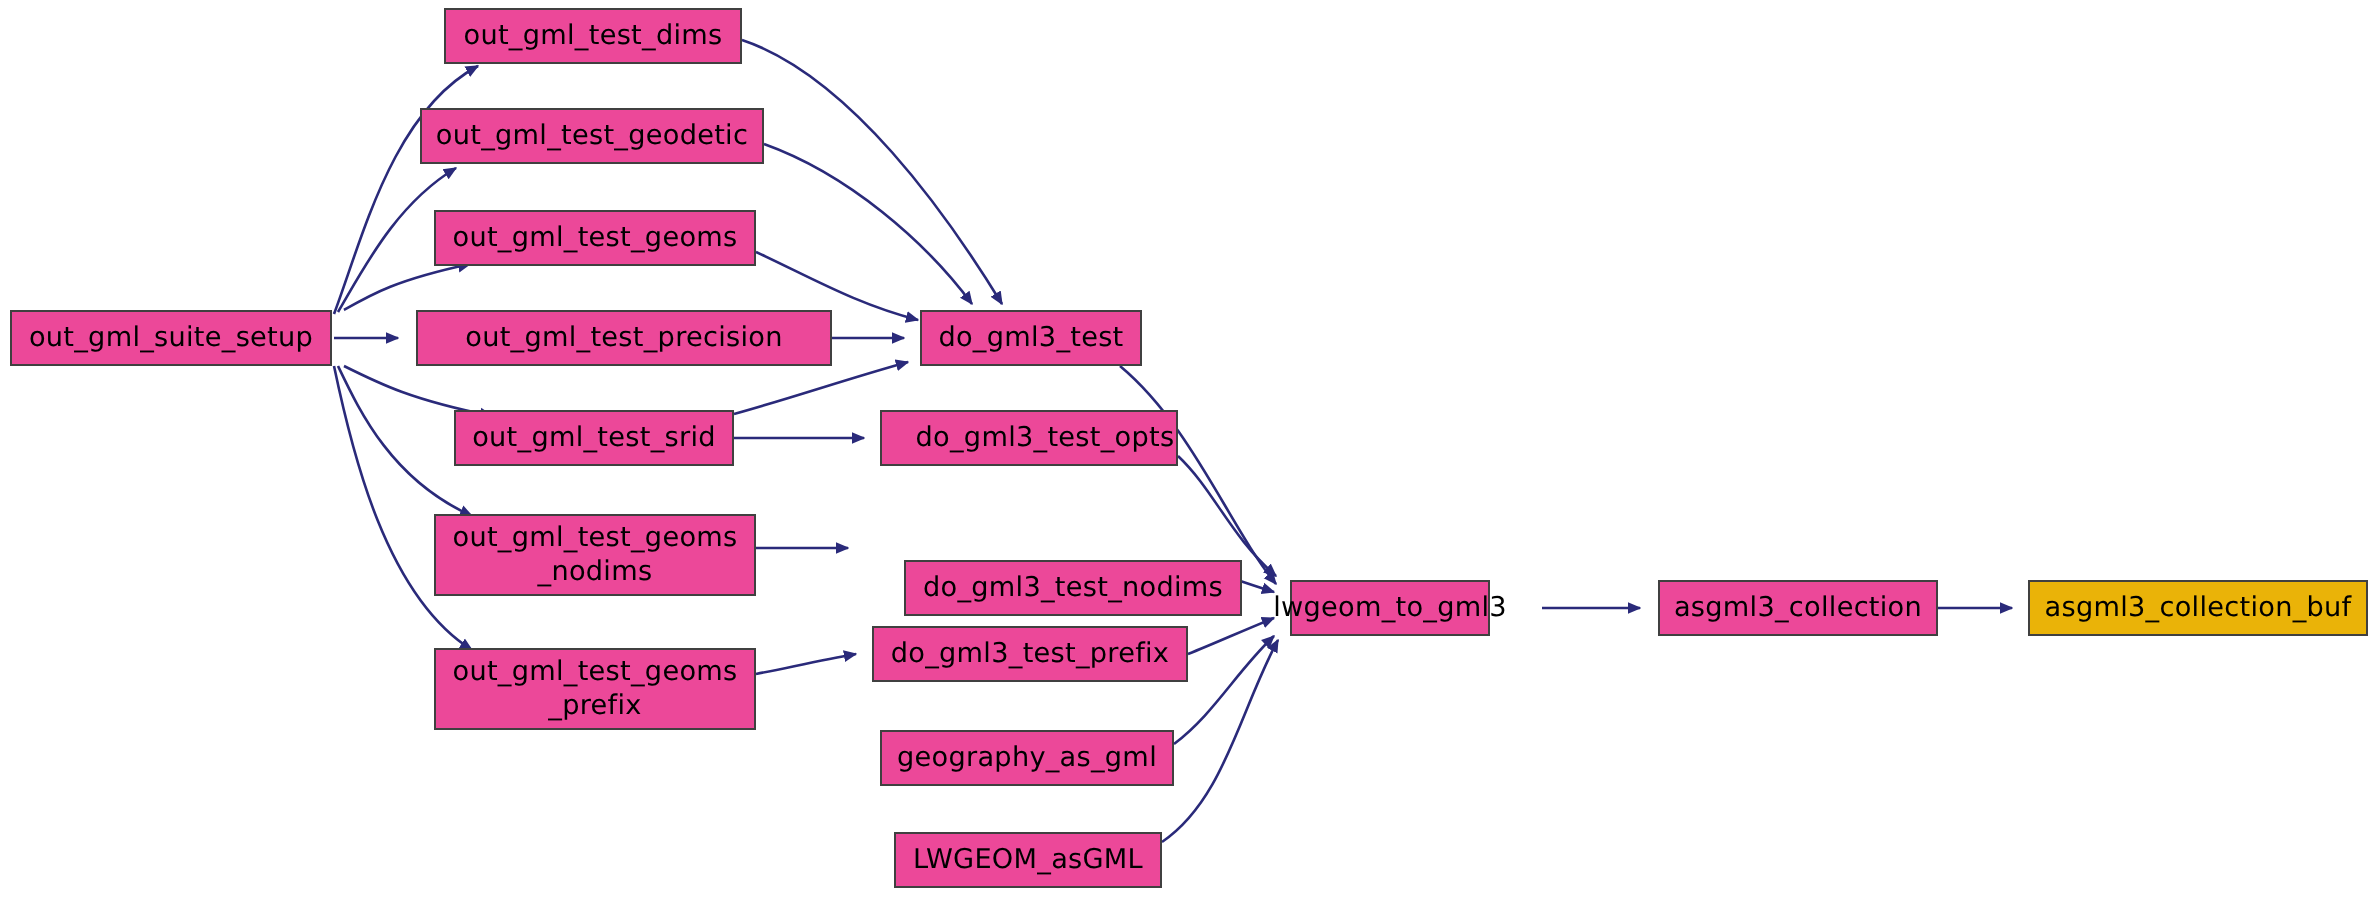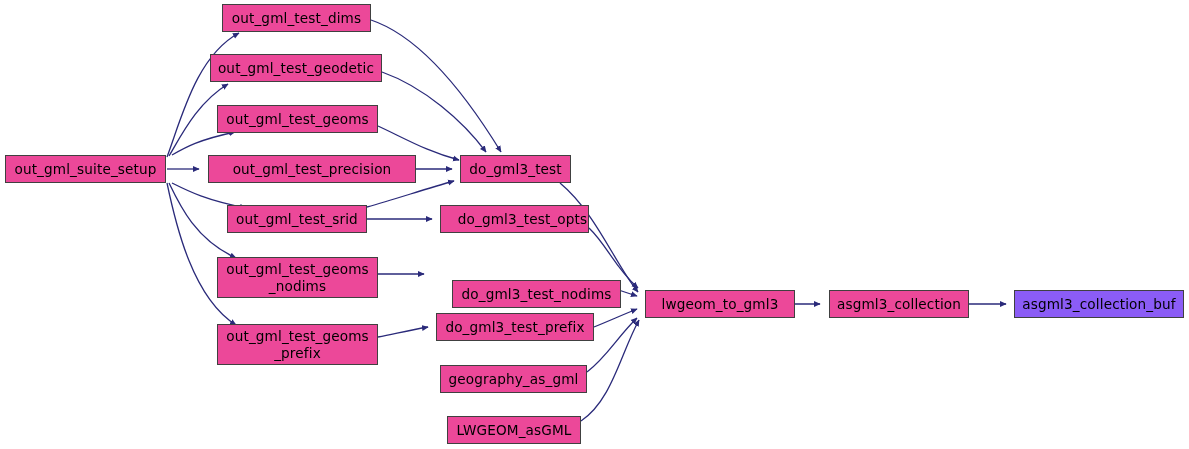--- a/index.html
+++ b/index.html
@@ -32,21 +32,21 @@
     align-items: center;
     justify-content: center;
     text-align: center;
     font-size: 13.6px;
     line-height: 1.22;
     white-space: pre;
     letter-spacing: 0.01em;
     z-index: 2;
   }
   .node.highlight {
-    background: #8b5cf6;
+    background: #eab308;
   }
 </style>
 </head>
 <body>
 
 <div id="canvas">
   <svg id="edge-layer" viewBox="0 0 1189 449" xmlns="http://www.w3.org/2000/svg">
     <defs>
       <marker id="arrow" viewBox="0 0 10 10" refX="9" refY="5" markerWidth="5.2" markerHeight="5.2" orient="auto-start-reverse">
         <path d="M 0 0.6 L 10 5 L 0 9.4 z" fill="#2a2a7a"></path>
@@ -88,17 +88,17 @@
       <div class="node" style="left: 217px; top: 257px; width: 161px; height: 41px;">out_gml_test_geoms
 _nodims</div>
       <div class="node" style="left: 217px; top: 324px; width: 161px; height: 41px;">out_gml_test_geoms
 _prefix</div>
       <div class="node" style="left: 460px; top: 155px; width: 111px; height: 28px;">do_gml3_test</div>
       <div class="node" style="left: 440px; top: 205px; width: 149px; height: 28px; padding-left: 16px;">do_gml3_test_opts</div>
       <div class="node" style="left: 452px; top: 260px; width: 169px; height: 28px; margin-top: 20px;">do_gml3_test_nodims</div>
       <div class="node" style="left: 436px; top: 313px; width: 158px; height: 28px;">do_gml3_test_prefix</div>
       <div class="node" style="left: 440px; top: 365px; width: 147px; height: 28px;">geography_as_gml</div>
       <div class="node" style="left: 447px; top: 416px; width: 134px; height: 28px;">LWGEOM_asGML</div>
-      <div class="node" style="left: 645px; top: 290px; width: 150px; height: 28px;">lwgeom_to_gml3</div>
+      <div class="node" style="left: 645px; top: 290px; width: 100px; height: 28px;">lwgeom_to_gml3</div>
       <div class="node" style="left: 829px; top: 290px; width: 140px; height: 28px;">asgml3_collection</div>
       <div class="node highlight" style="left: 1014px; top: 290px; width: 170px; height: 28px;">asgml3_collection_buf</div>
     </div>
 </div>
 
 </body></html>

